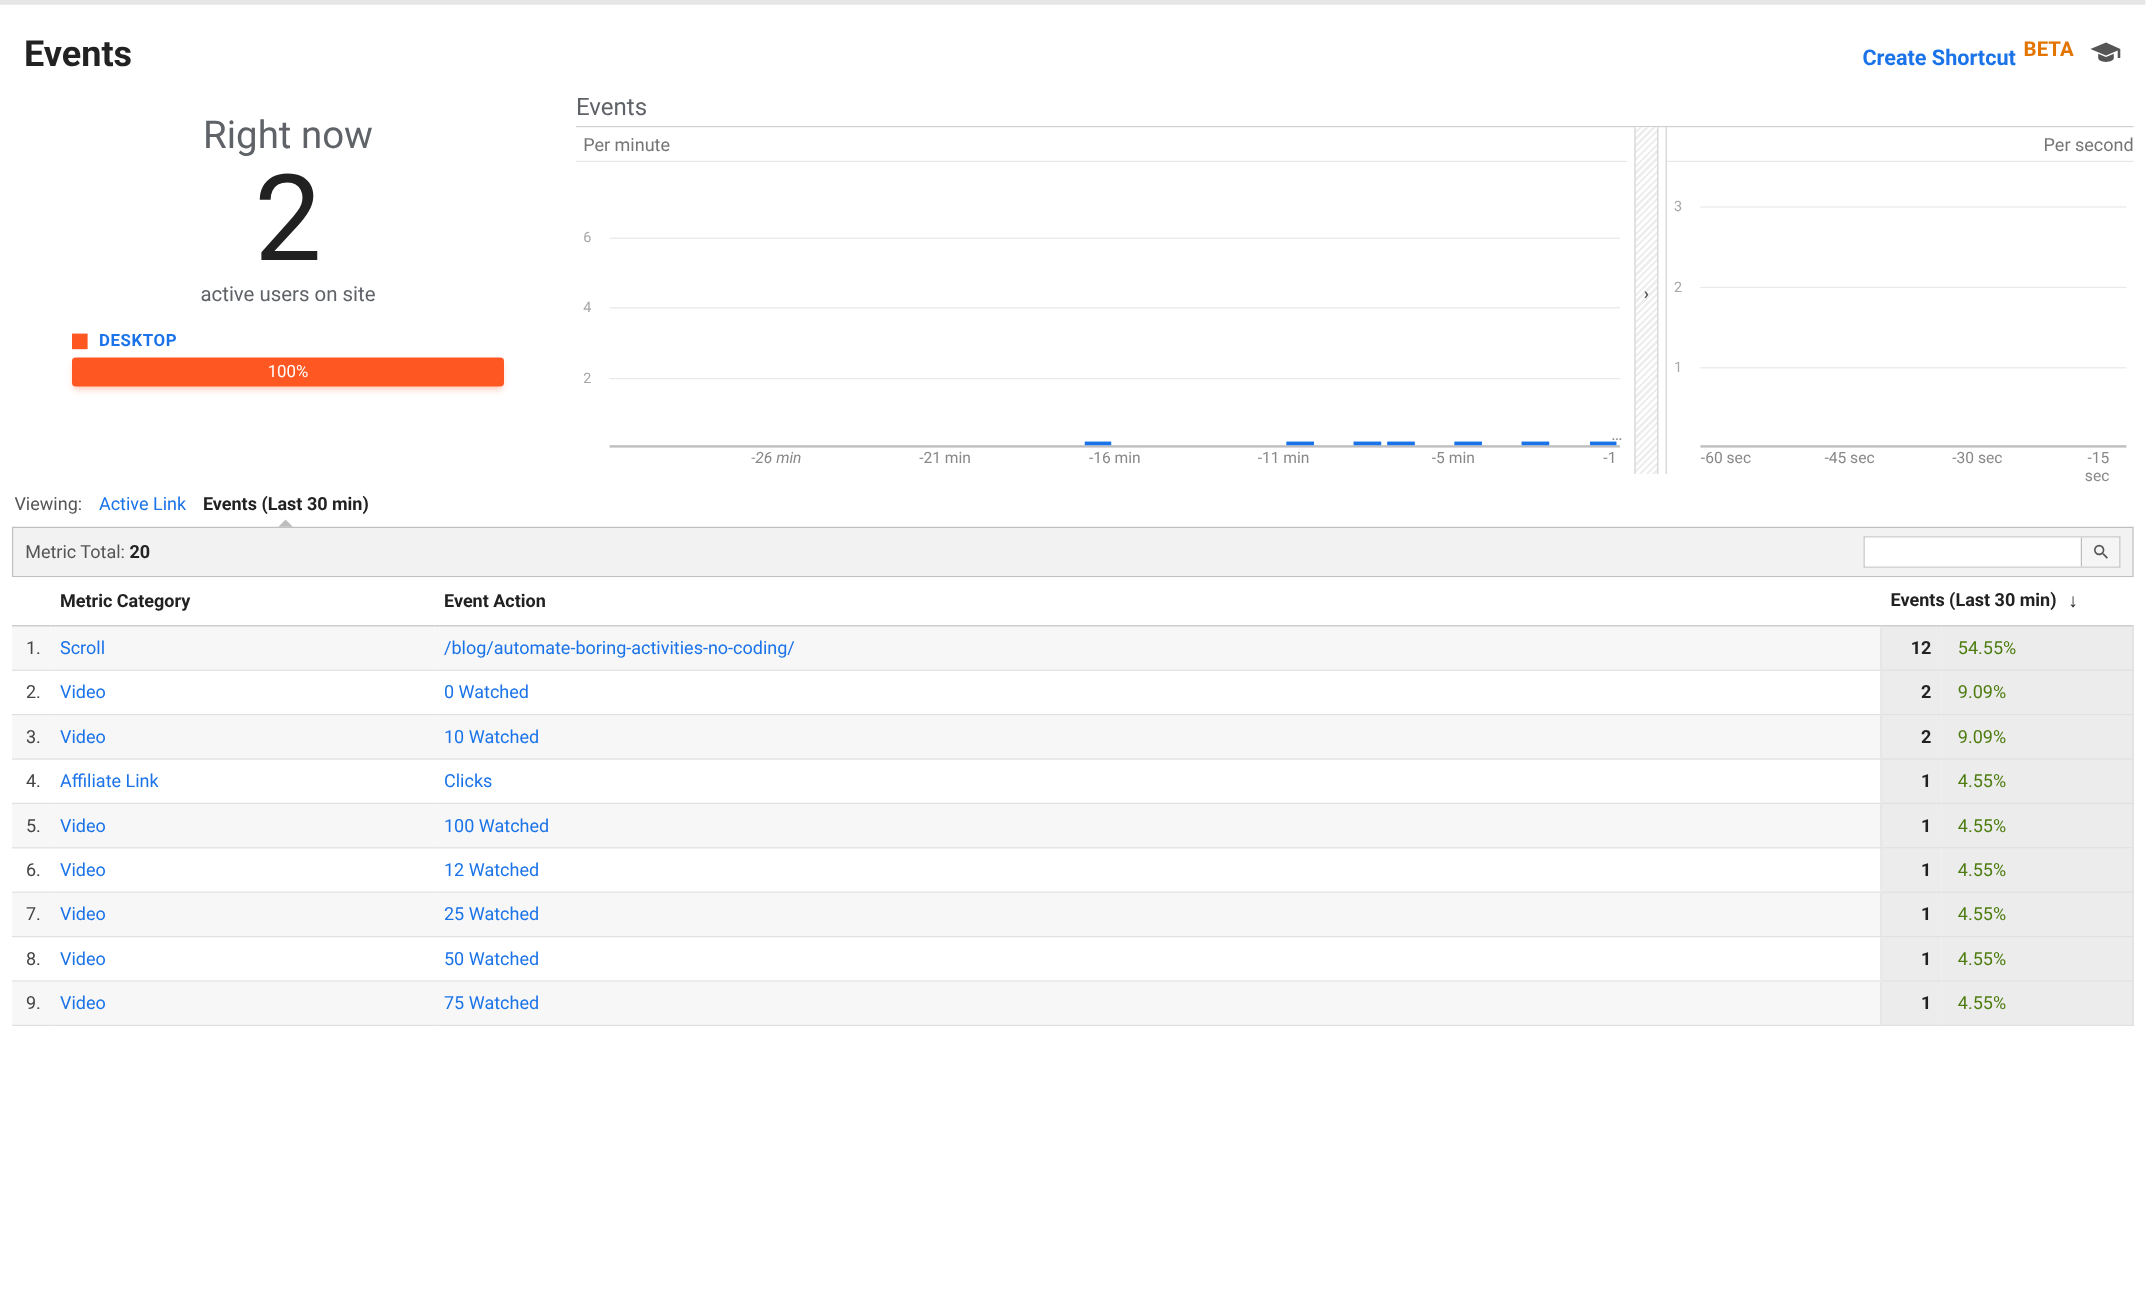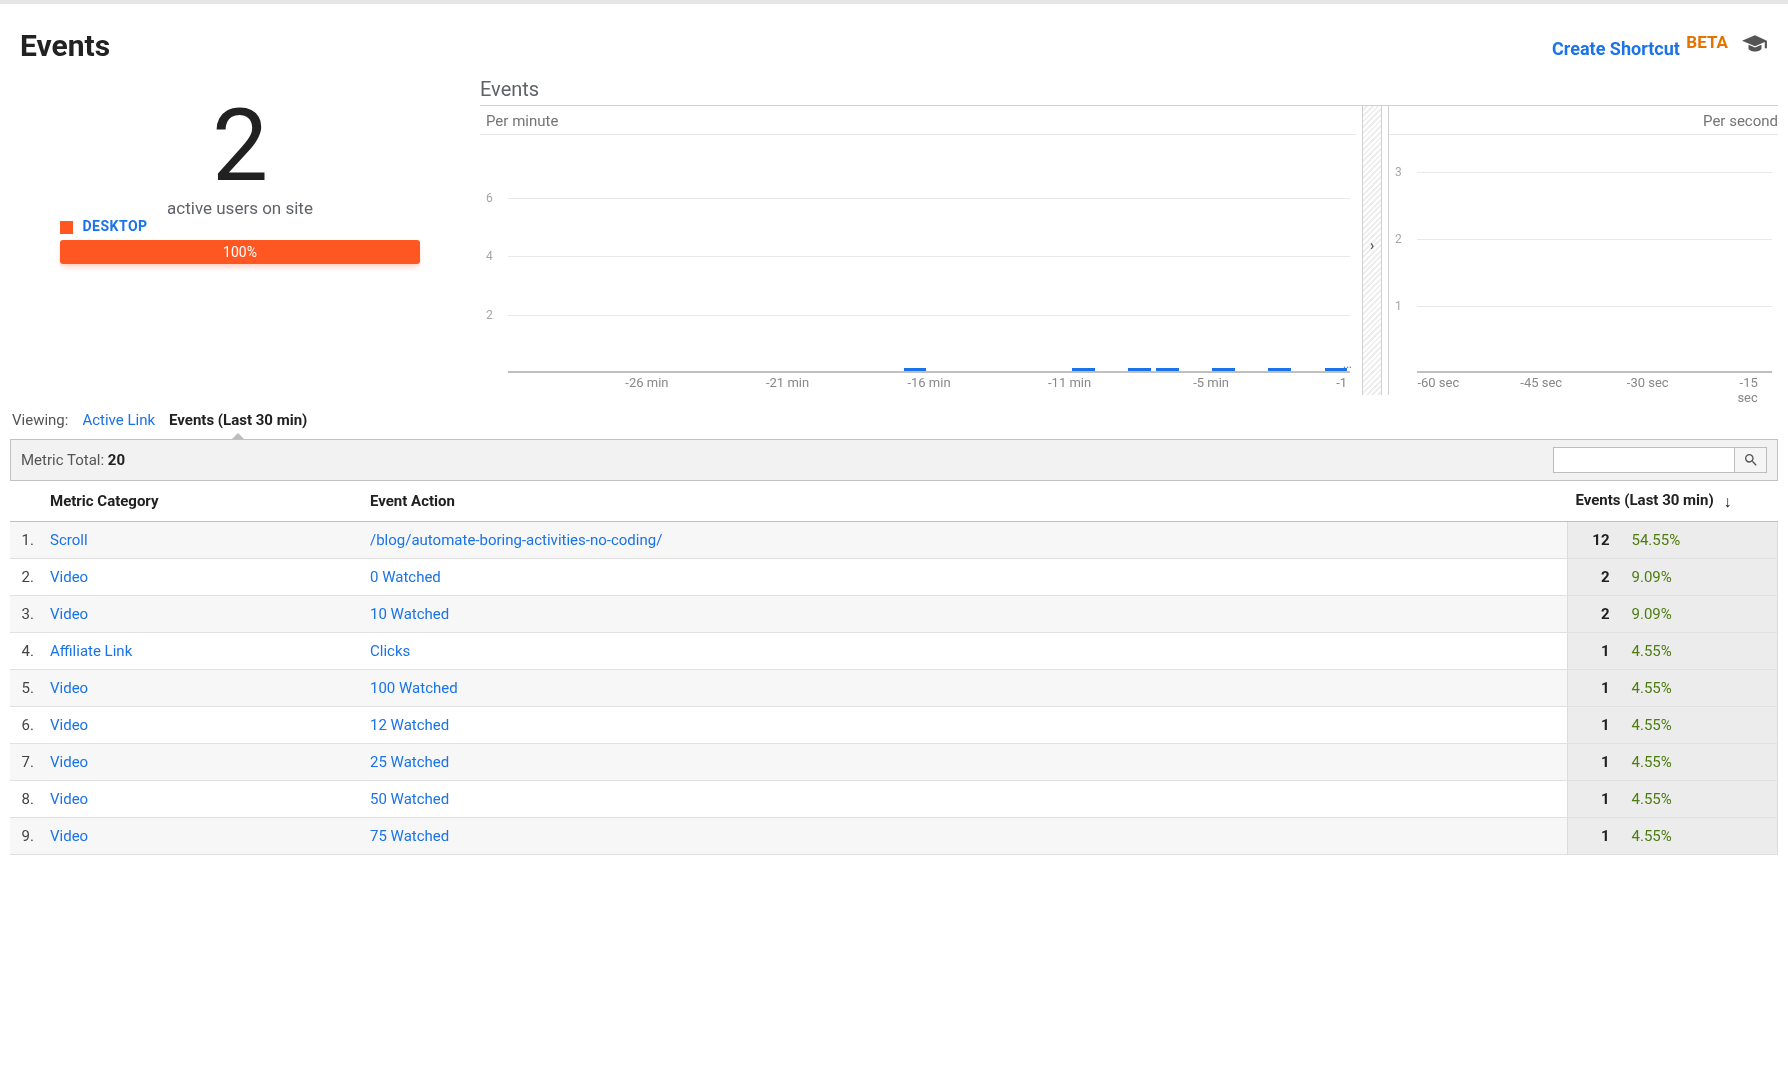--- a/index.html
+++ b/index.html
@@ -58,20 +58,21 @@
   }
   .realtime-card .rn-number {
     font-size: 100px;
     font-weight: 400;
     line-height: 1.05;
     color: #212121;
   }
   .realtime-card .rn-sub {
     font-size: 17px;
     color: #5f6368;
+    margin-bottom: 20px;
   }
   .device-legend {
     text-align: left;
     padding: 0 20px;
     margin-bottom: 6px;
   }
   .device-legend .swatch {
     display: inline-block;
     width: 13px; height: 13px;
     background: #ff5722;
@@ -301,20 +302,21 @@
     <span class="cap-icon">
       <svg width="26" height="18" viewBox="0 0 24 16">
           <path d="M12 0 0 5l12 5 9-3.75V12h2V5L12 0zm-6 8.7V12c0 1.7 2.7 3 6 3s6-1.3 6-3V8.7l-6 2.5-6-2.5z"></path>
         </svg>
     </span>
   </div>
 </div>
 
 <div class="upper">
   <div class="realtime-card">
+    <div class="rn-title">Right now</div>
     <div class="rn-number">2</div>
     <div class="rn-sub">active users on site</div>
     <div class="device-legend">
       <span class="swatch"></span>
       <span class="label">DESKTOP</span>
     </div>
     <div class="device-bar">100%</div>
   </div>
 
   <div class="charts">
@@ -373,21 +375,21 @@
               </div>
           <div class="grid-line" style="top: 75%;"></div>
               <div class="y-lab" style="top: 75%;">2</div>
               <div class="grid-line" style="top: 50%;"></div>
               <div class="y-lab" style="top: 50%;">4</div>
               <div class="grid-line" style="top: 25%;"></div>
               <div class="y-lab" style="top: 25%;">6</div>
             </div>
           <div class="ellipsis">…</div>
           <div class="x-labels" id="xlab-min">
-              <span class="x-lab" style="left: 16.5%;">-26 min</span>
+              <span class="x-lab" style="left: 16.5%; font-style: italic;">-26 min</span>
               <span class="x-lab" style="left: 33.2%;">-21 min</span>
               <span class="x-lab" style="left: 50%;">-16 min</span>
               <span class="x-lab" style="left: 66.7%;">-11 min</span>
               <span class="x-lab" style="left: 83.5%;">-5 min</span>
               <span class="x-lab" style="left: 99%;">-1</span>
             </div>
         </div>
       </div>
 
       <div class="divider-col">

